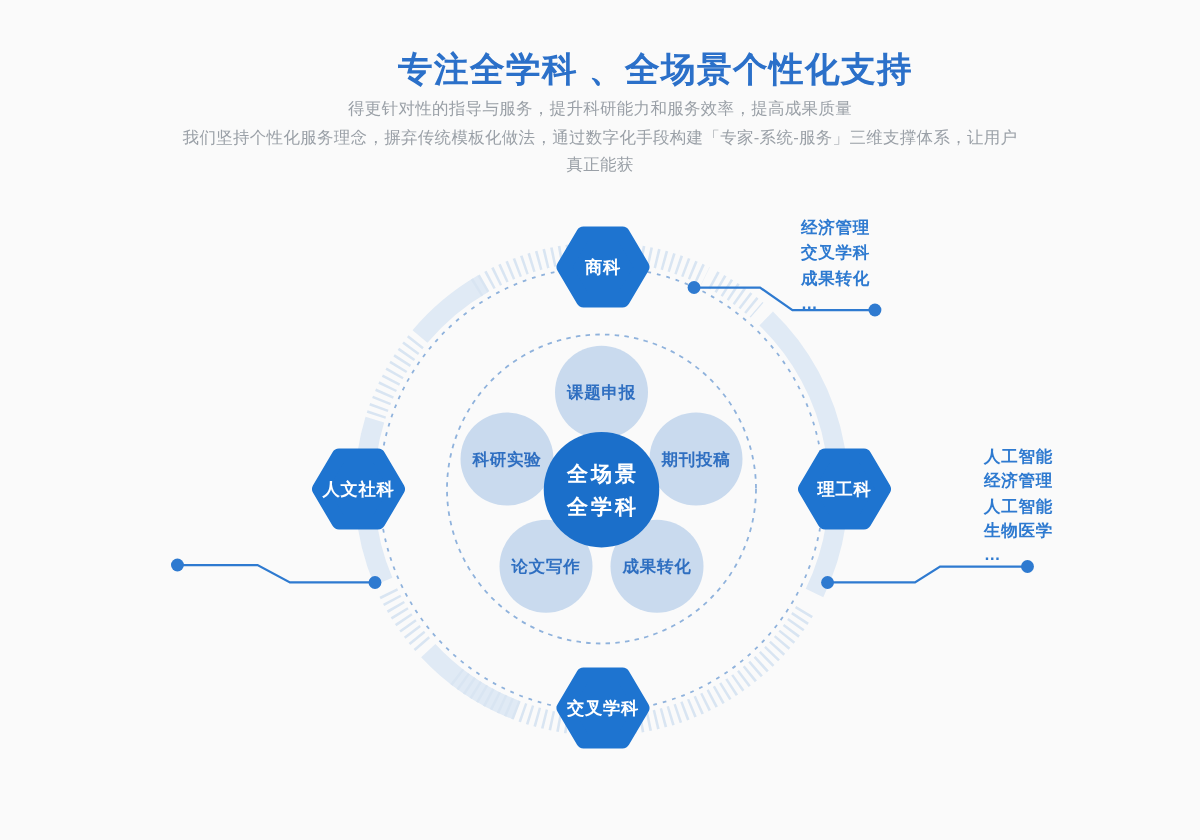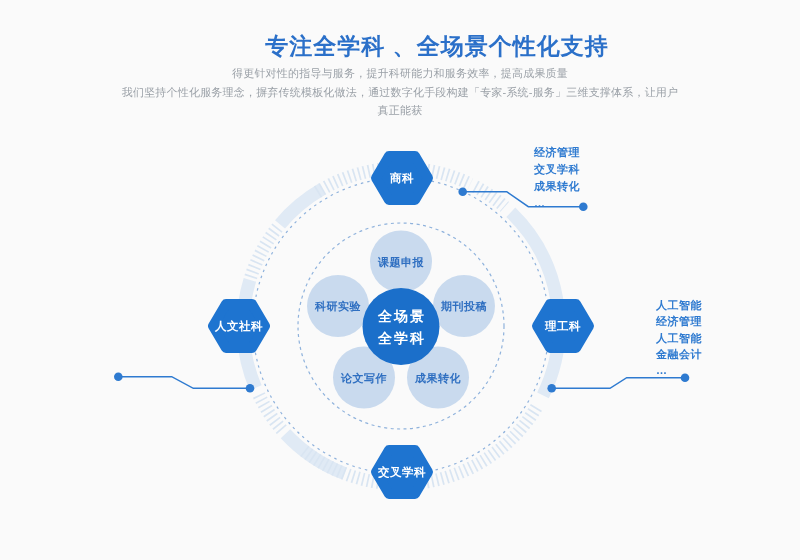--- a/index.html
+++ b/index.html
@@ -133,17 +133,17 @@
     <div class="item">交叉学科</div>
     <div class="item">成果转化</div>
     <div class="item">…</div>
   </div>
 
 
   <div class="side-list list-science">
     <div class="item">人工智能</div>
     <div class="item">经济管理</div>
     <div class="item">人工智能</div>
-    <div class="item">金融会计</div>
+    <div class="item">生物医学</div>
     <div class="item">…</div>
   </div>
 
 </div>
 
 </body></html>

